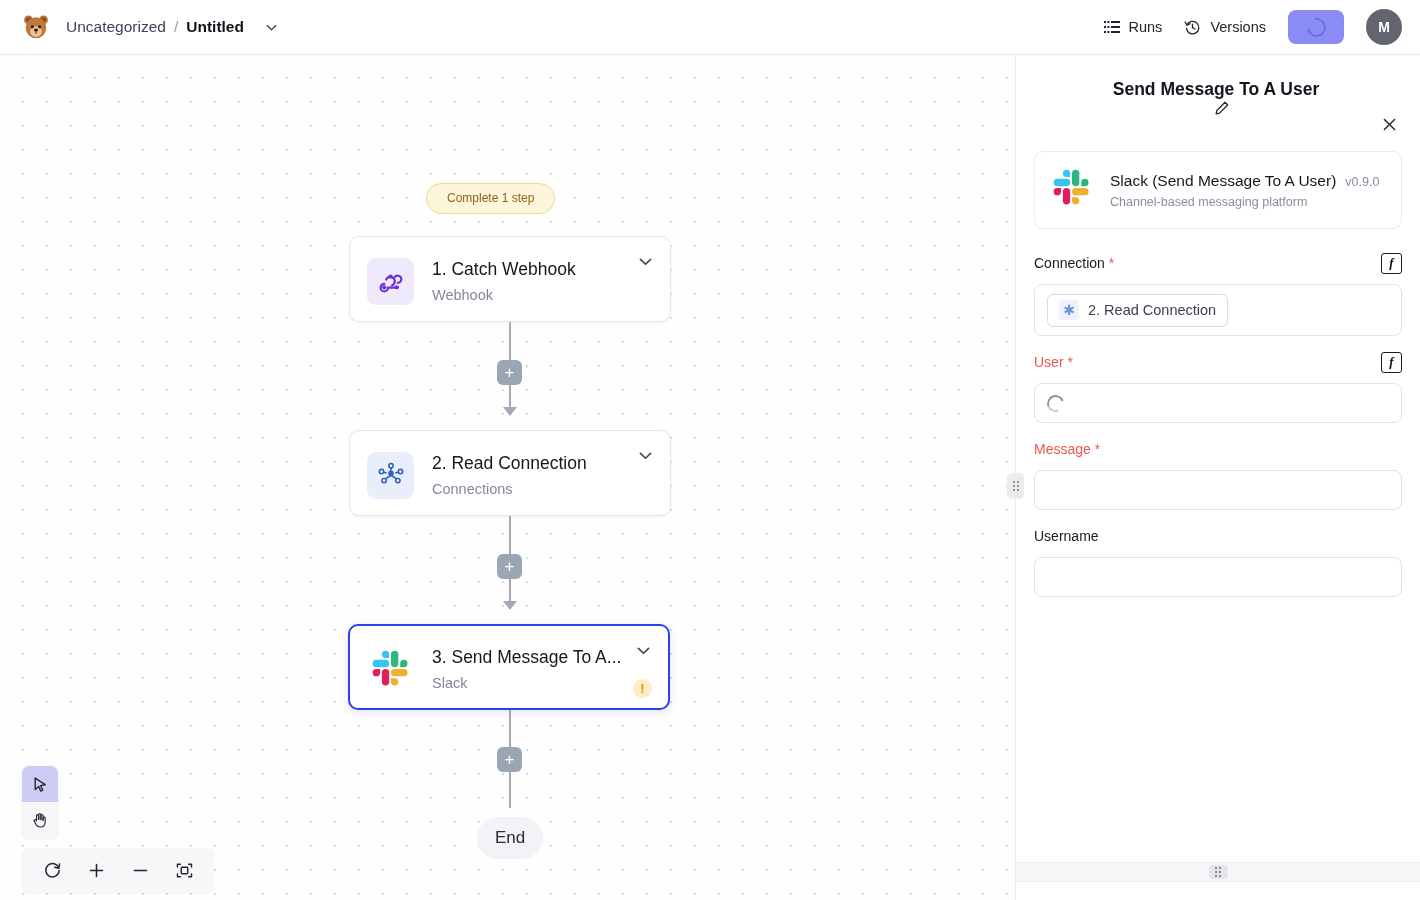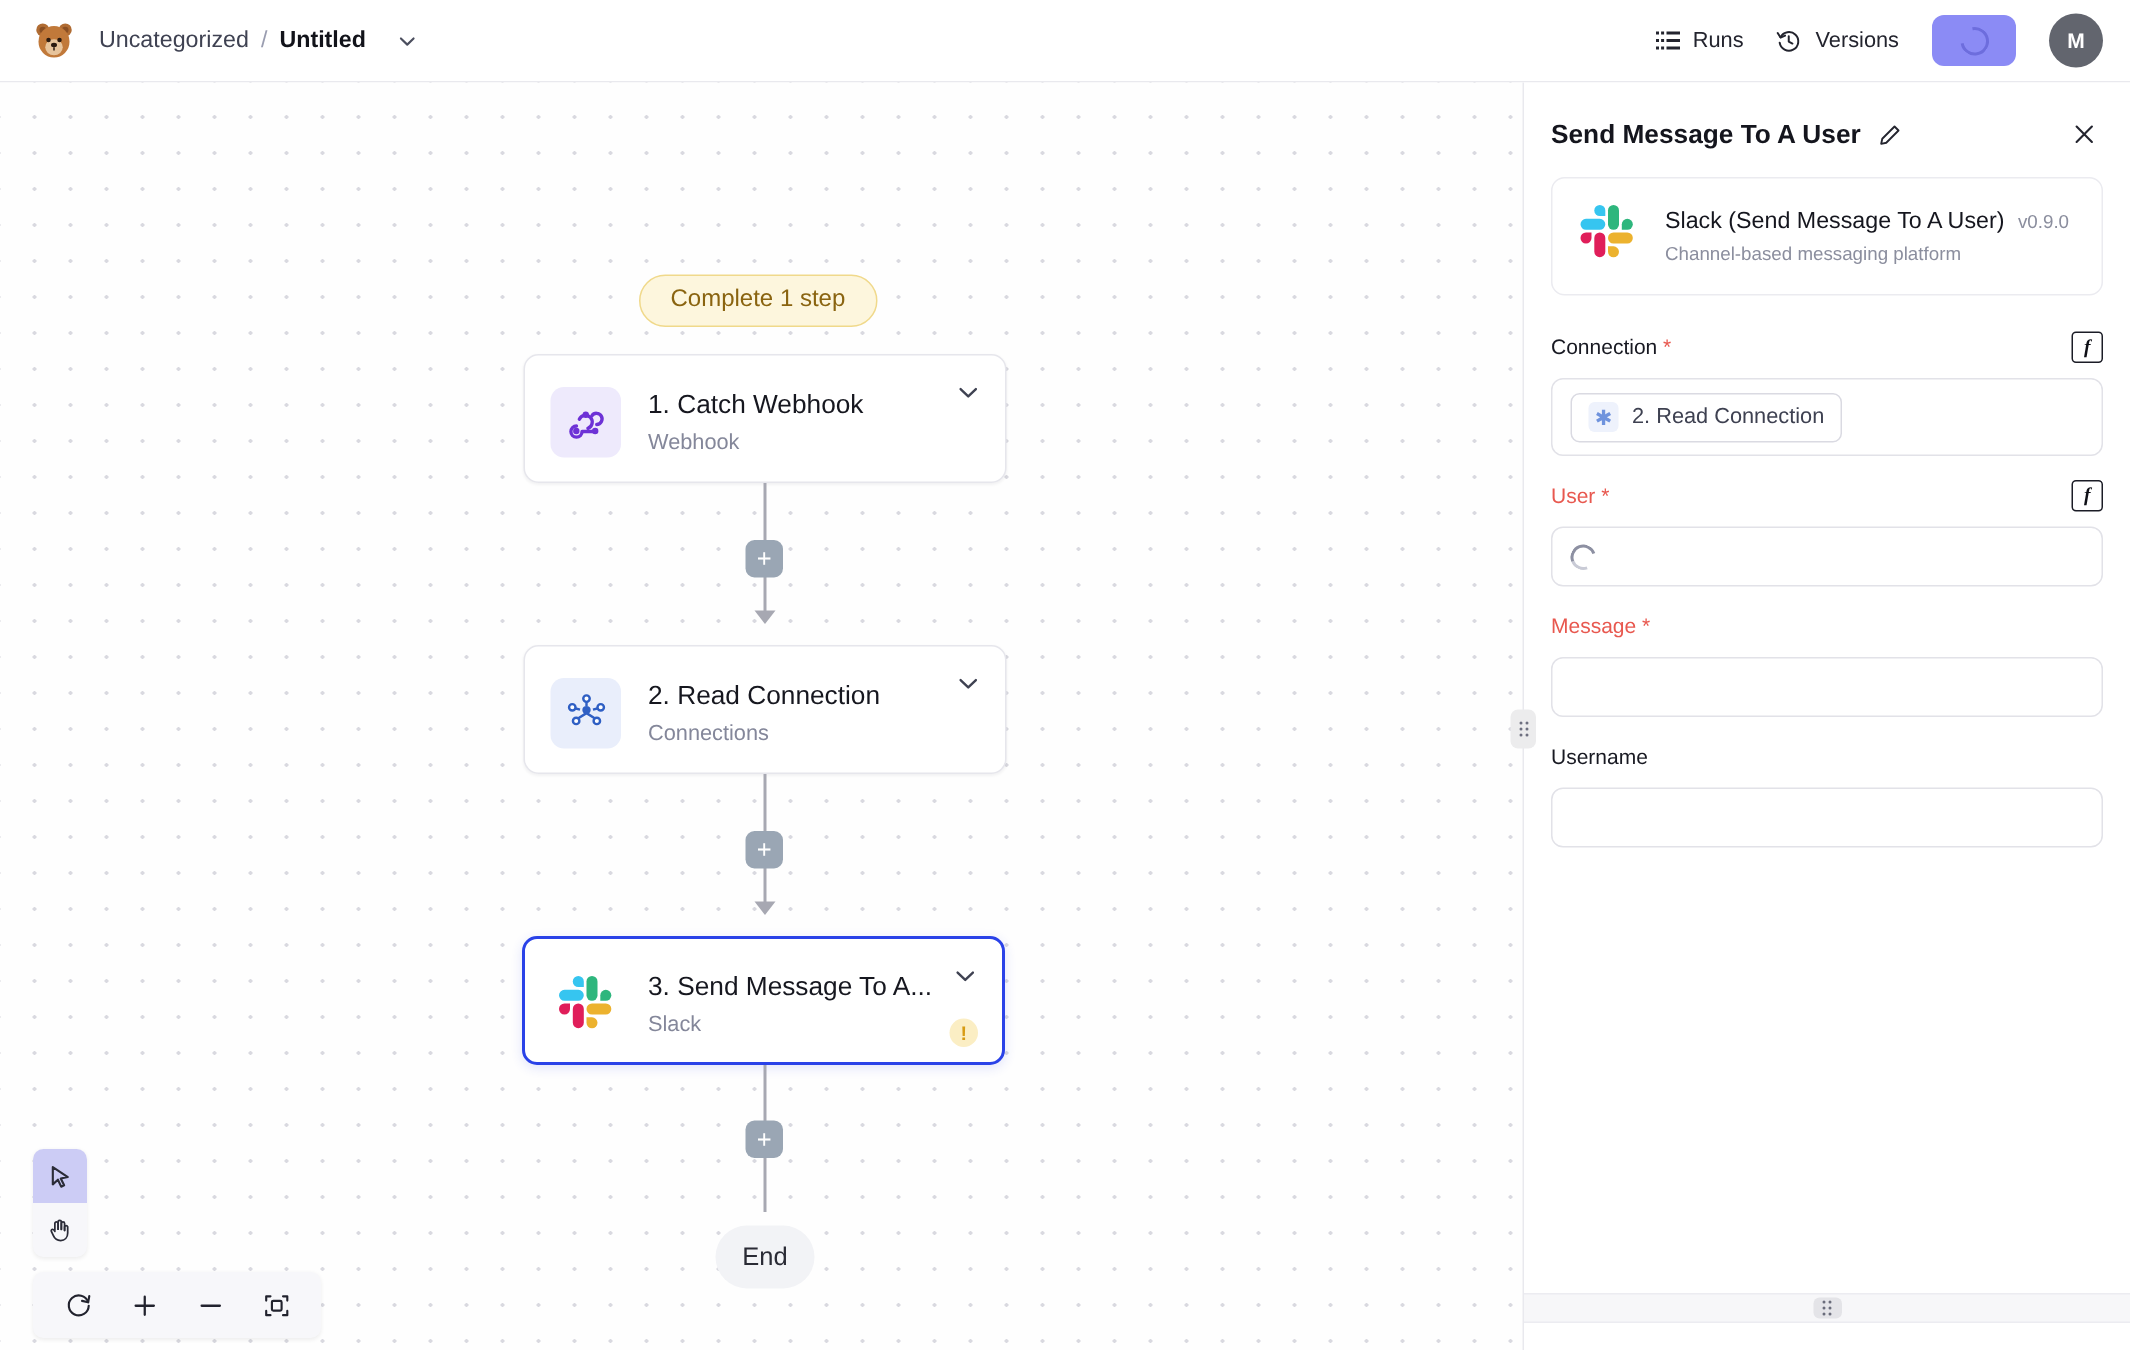--- a/index.html
+++ b/index.html
@@ -59,21 +59,21 @@
     background-image: radial-gradient(#d9d9e0 1.1px, transparent 1.1px);
     background-size: 24px 24px; background-position: 11px 11px;
     overflow: hidden;
   }
   .flow {
     position: absolute; left: 0; top: 0; width: 1015px; height: 100%;
   }
   .badge-complete {
     position: absolute; left: 426px; top: 128px;
     background: #fdf6dd; border: 1px solid #f0d98b; color: #8a6410;
-    border-radius: 18px; padding: 7px 20px 8px; font-size: 16px;
+    border-radius: 18px; padding: 7px 20px 8px; font-size: 12px;
     white-space: nowrap;
   }
   .node {
     position: absolute; left: 349px; width: 322px; height: 86px;
     background: #fff; border: 1px solid #e6e6ec; border-radius: 10px;
     box-shadow: 0 1px 2px rgba(20,20,40,0.05);
     display: flex; align-items: center; padding: 4px 16px 0 17px; cursor: pointer;
   }
   .node.selected {
     border: 2px solid #2a42e8; left: 348px; box-shadow: 0 2px 8px rgba(42,66,232,0.14);
@@ -144,21 +144,21 @@
   }
   .panel-grip {
     position: absolute; left: -9px; top: 418px; width: 17px; height: 26px;
     background: #ececed; border-radius: 5px; display: flex;
     align-items: center; justify-content: center; cursor: col-resize; z-index: 6;
   }
   .grip-dots { display: grid; grid-template-columns: 2px 2px; gap: 2px 2px; }
   .grip-dots i { width: 2px; height: 2px; background: #6e7080; border-radius: 50%; display: block; }
 
   .panel-head {
-    padding: 24px 22px 12px 18px; display: flex; align-items: center;
+    padding: 24px 22px 12px 18px; display: flex; align-items: center; flex-direction: column;
   }
   .panel-title { font-size: 17.5px; font-weight: 700; color: #14151d; }
   .pencil { margin-left: 11px; display: flex; color: #24252f; cursor: pointer; }
   .panel-close { margin-left: auto; cursor: pointer; color: #24252f; display: flex; }
 
   .integration {
     margin: 6px 18px 0; border: 1px solid #ebebf0; border-radius: 9px;
     padding: 14px 15px; display: flex; align-items: center;
   }
   .integration .slackmark { flex: 0 0 44px; }

